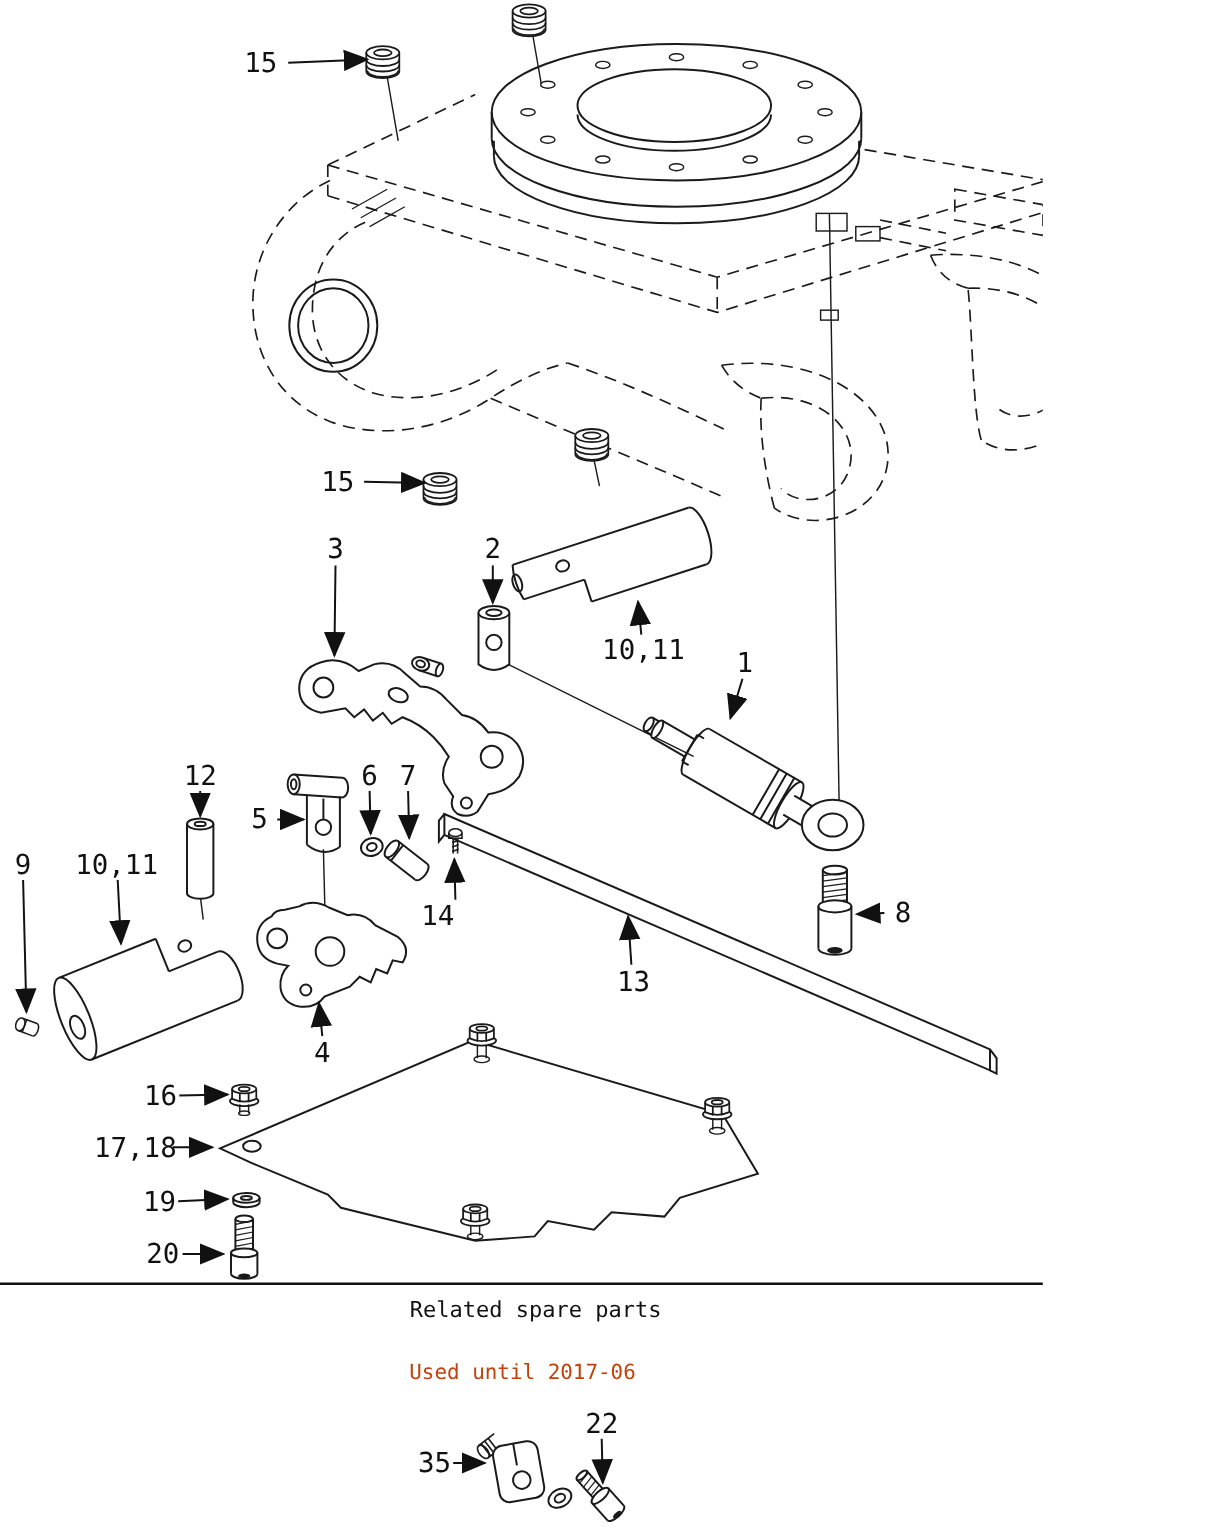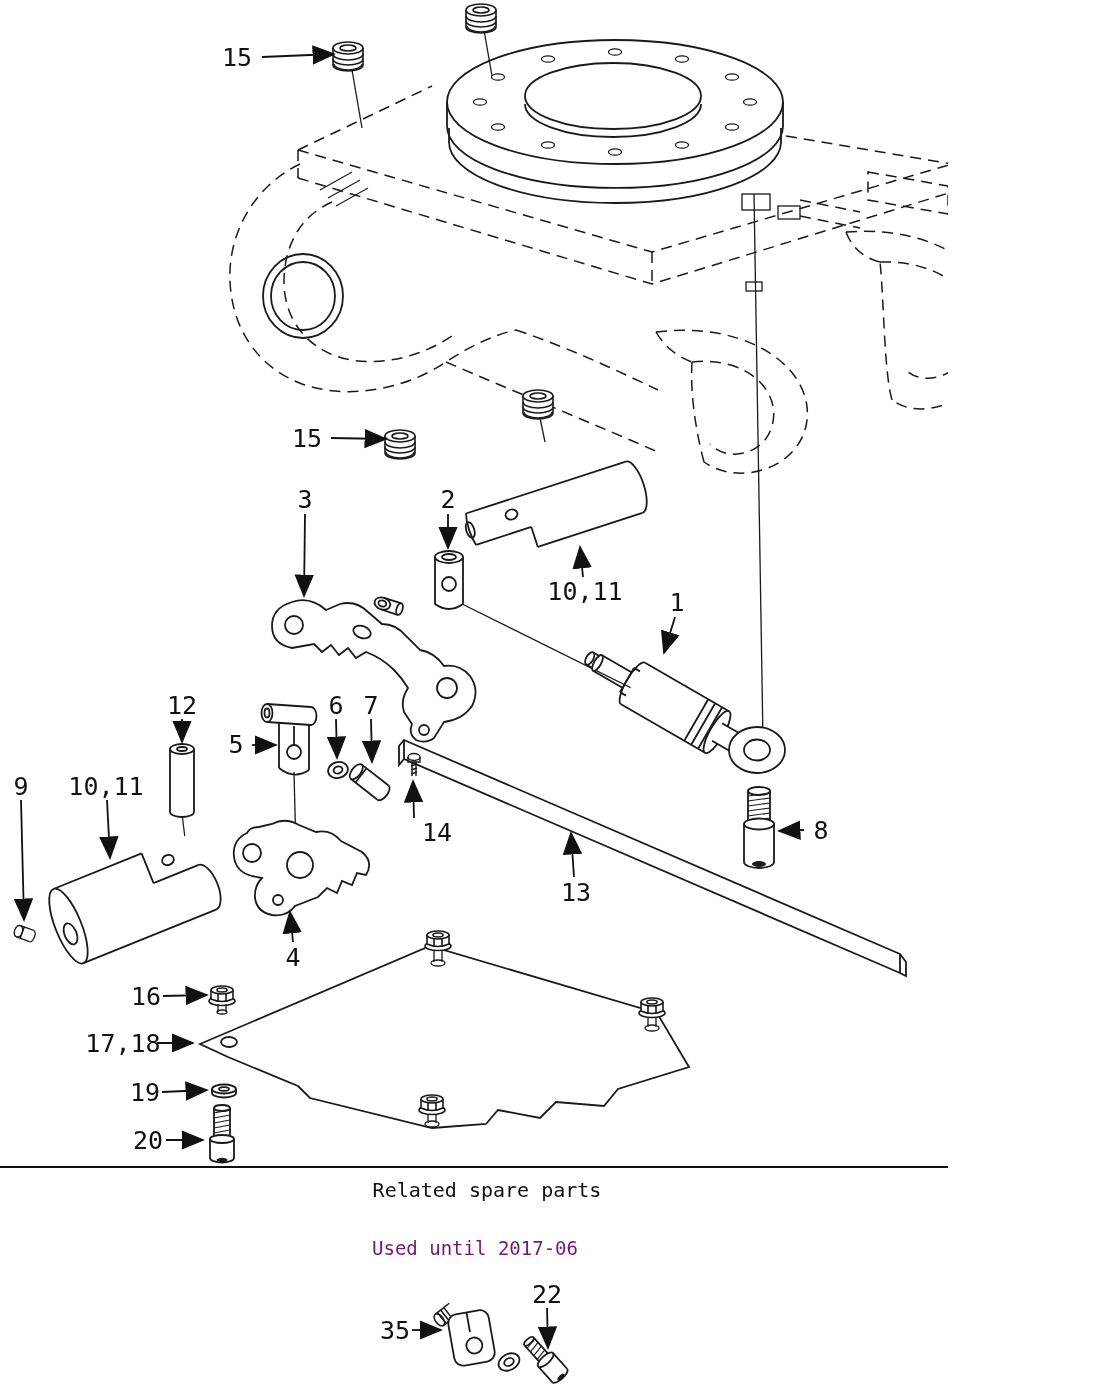--- a/index.html
+++ b/index.html
@@ -12,21 +12,21 @@
   .callout{
     position:absolute;transform:translate(-50%,-50%);
     font-size:25px;line-height:1;white-space:nowrap;color:#111;
   }
   .section-title{
     position:absolute;transform:translate(-50%,-50%);
     font-size:20px;line-height:1;white-space:nowrap;color:#111;letter-spacing:0px;
   }
   .section-subtitle{
     position:absolute;transform:translate(-50%,-50%);
-    font-size:19px;line-height:1;white-space:nowrap;color:#701a75;
+    font-size:19px;line-height:1;white-space:nowrap;color:#c2410c;
   }
 </style>
 </head>
 <body>
 
 <div class="stage">
 
   <svg width="1100" height="1394" viewBox="0 0 1100 1394">
     <defs>
       <marker id="arr" viewBox="0 0 12 10" refX="11" refY="5" markerWidth="13" markerHeight="11" orient="auto">
@@ -367,21 +367,21 @@
   <div class="callout" style="left:305px;top:499px">3</div>
   <div class="callout" style="left:448px;top:499px">2</div>
   <div class="callout" style="left:585px;top:591px">10,11</div>
   <div class="callout" style="left:677px;top:602px">1</div>
   <div class="callout" style="left:182px;top:705px">12</div>
   <div class="callout" style="left:236px;top:744px">5</div>
   <div class="callout" style="left:336px;top:705px">6</div>
   <div class="callout" style="left:371px;top:705px">7</div>
   <div class="callout" style="left:21px;top:786px">9</div>
   <div class="callout" style="left:106px;top:786px">10,11</div>
-  <div class="callout" style="left:437px;top:832px">14</div>
+  <div class="callout" style="left:398px;top:832px">14</div>
   <div class="callout" style="left:821px;top:830px">8</div>
   <div class="callout" style="left:576px;top:892px">13</div>
   <div class="callout" style="left:293px;top:957px">4</div>
   <div class="callout" style="left:146px;top:996px">16</div>
   <div class="callout" style="left:123px;top:1043px">17,18</div>
   <div class="callout" style="left:145px;top:1092px">19</div>
   <div class="callout" style="left:148px;top:1140px">20</div>
   <div class="callout" style="left:395px;top:1330px">35</div>
   <div class="callout" style="left:547px;top:1294px">22</div>
 

